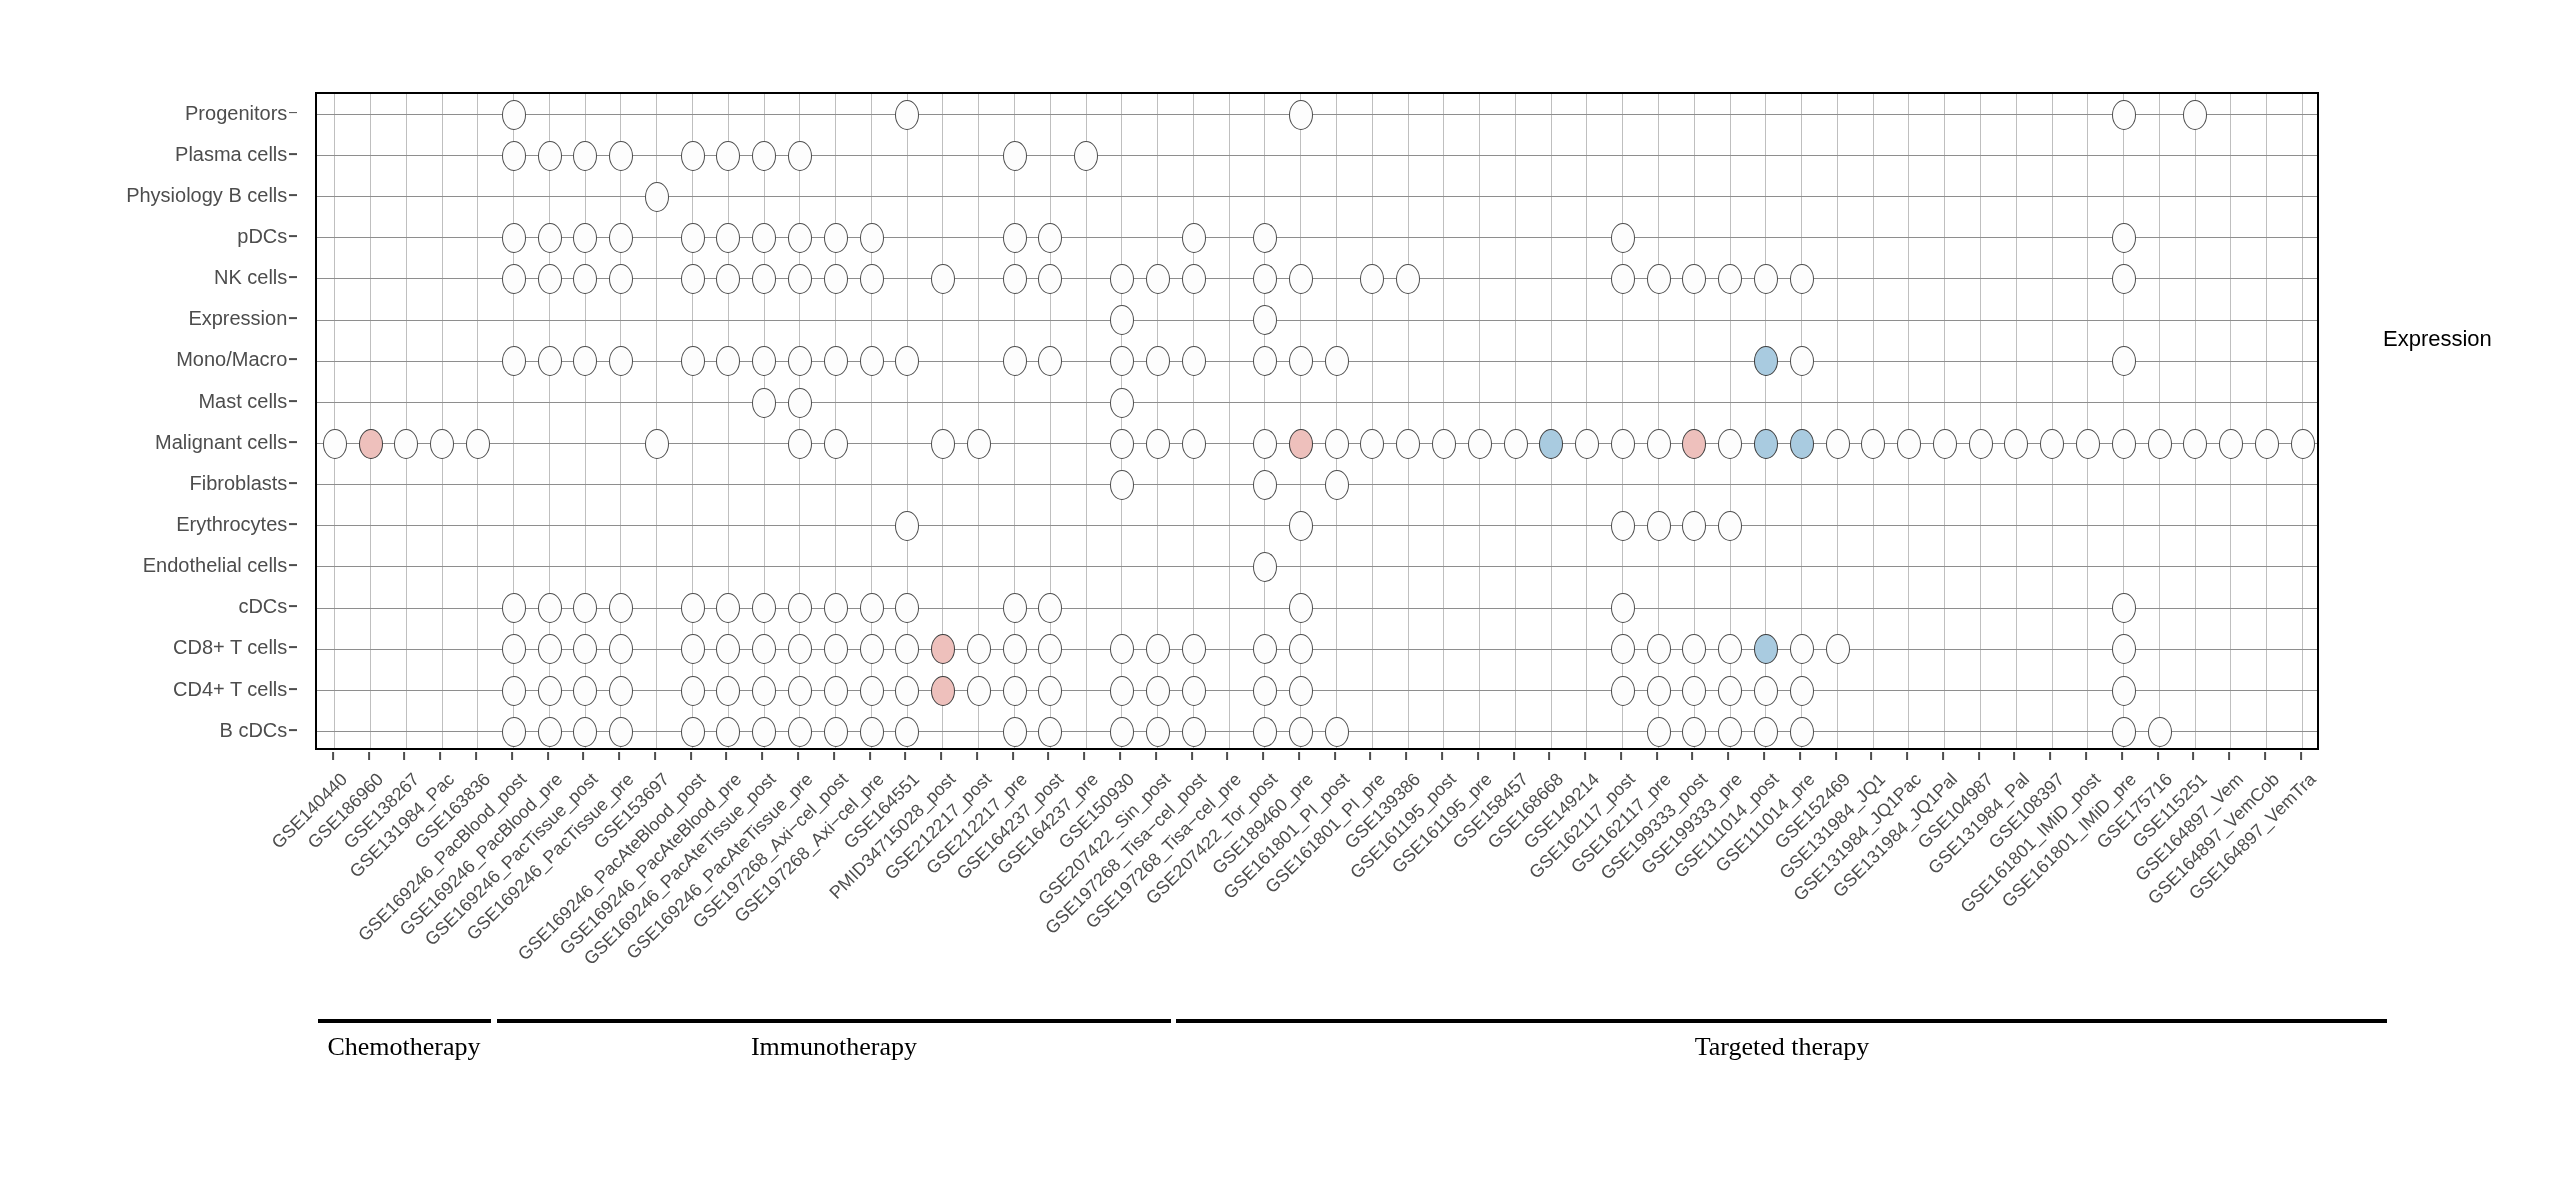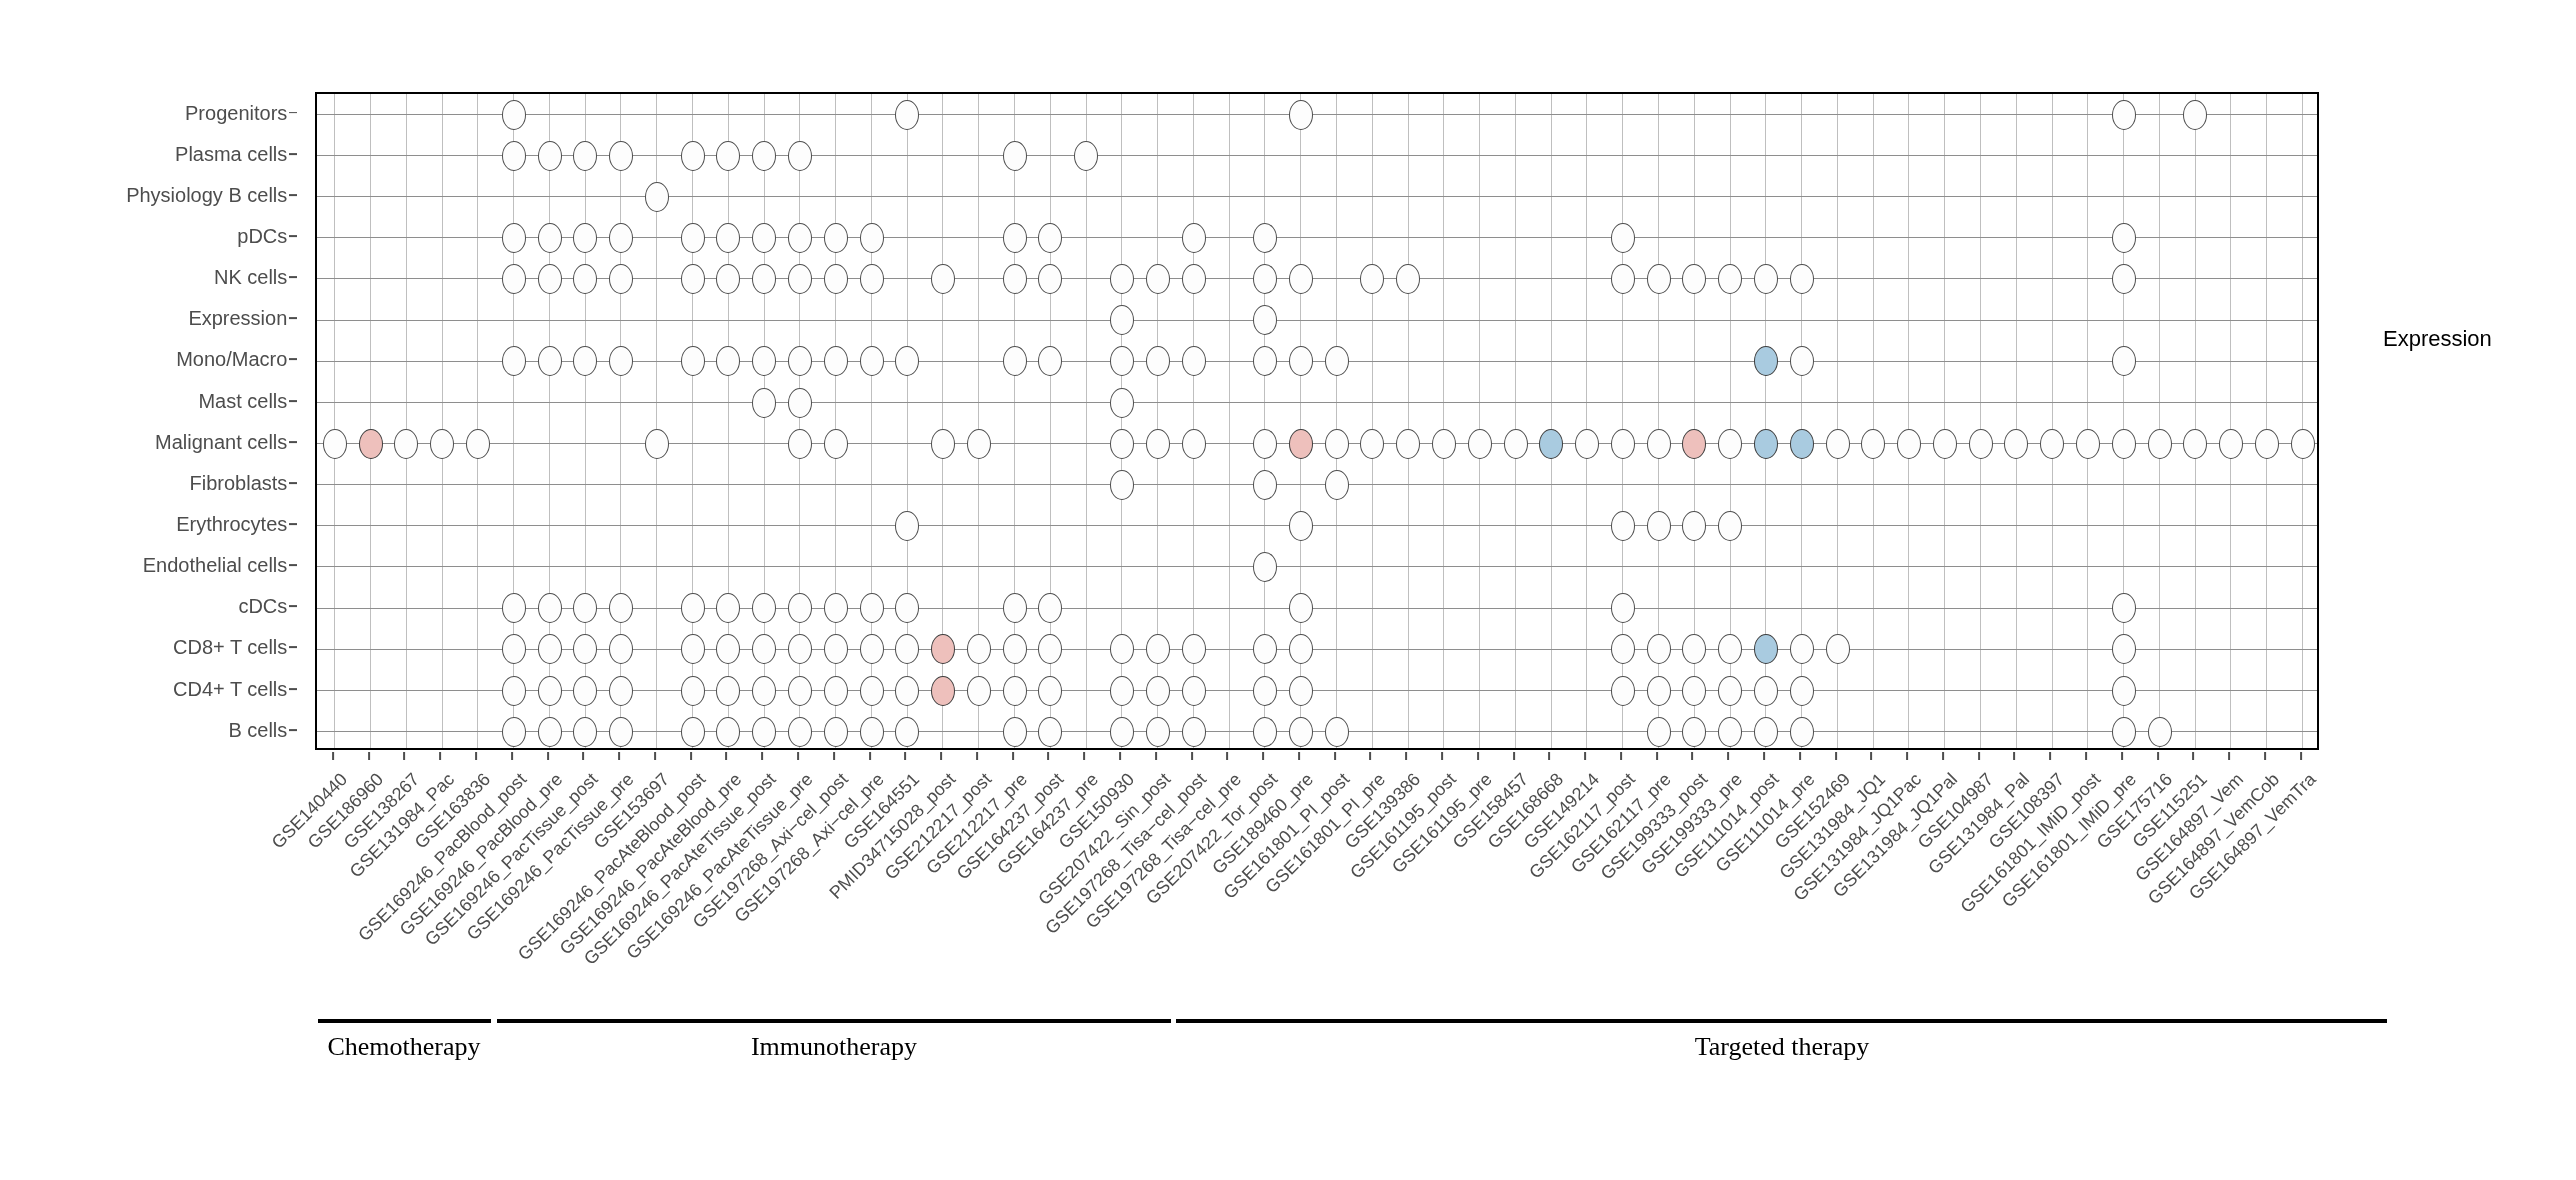--- a/index.html
+++ b/index.html
@@ -161,21 +161,21 @@
       <div class="ytick-label" style="top: 432px; right: 15.7px;">Erythrocytes</div>
       <div class="ytick-mark" style="top: 432px; right: 5.7px;"></div>
       <div class="ytick-label" style="top: 473px; right: 15.7px;">Endothelial cells</div>
       <div class="ytick-mark" style="top: 473px; right: 5.7px;"></div>
       <div class="ytick-label" style="top: 514px; right: 15.7px;">cDCs</div>
       <div class="ytick-mark" style="top: 514px; right: 5.7px;"></div>
       <div class="ytick-label" style="top: 555px; right: 15.7px;">CD8+ T cells</div>
       <div class="ytick-mark" style="top: 555px; right: 5.7px;"></div>
       <div class="ytick-label" style="top: 597px; right: 15.7px;">CD4+ T cells</div>
       <div class="ytick-mark" style="top: 597px; right: 5.7px;"></div>
-      <div class="ytick-label" style="top: 638px; right: 15.7px;">B cells</div>
+      <div class="ytick-label" style="top: 638px; right: 15.7px;">B cDCs</div>
       <div class="ytick-mark" style="top: 638px; right: 5.7px;"></div>
     </div>
 
   <div id="panel">
     <div id="grid-layer">
         <div class="gridline-v" style="left: 17px;"></div>
         <div class="gridline-v" style="left: 53px;"></div>
         <div class="gridline-v" style="left: 89px;"></div>
         <div class="gridline-v" style="left: 125px;"></div>
         <div class="gridline-v" style="left: 160px;"></div>

